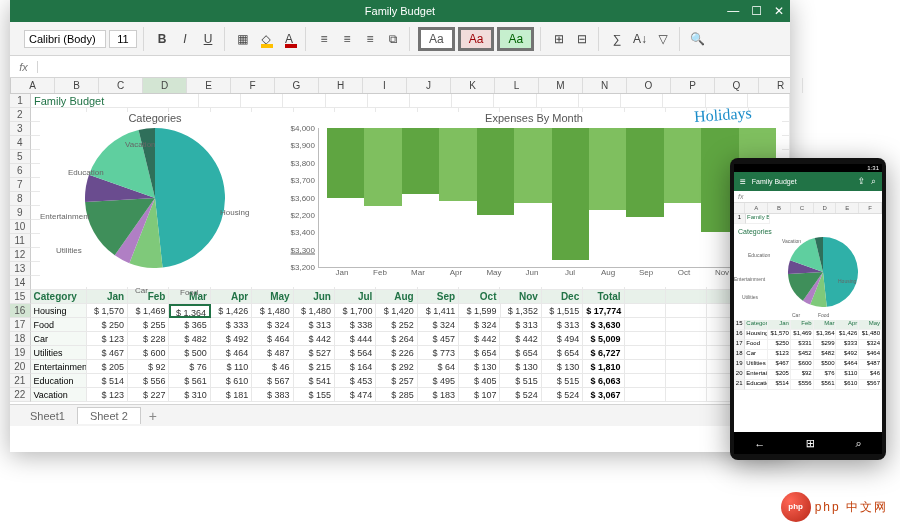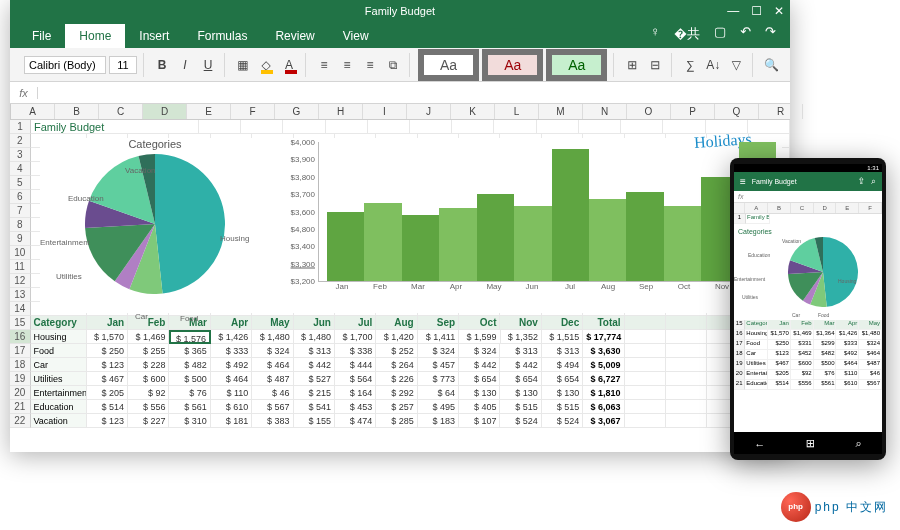--- a/index.html
+++ b/index.html
@@ -12,21 +12,21 @@
   .tab { color:#fff; font-size:12px; padding:5px 14px; cursor:pointer; }
   .tab.active { background:#fff; color:#217346; }
   .tab-right { margin-left:auto; display:flex; gap:14px; color:#fff; font-size:13px; padding-right:6px; padding-bottom:5px; }
   .ribbon { background:#f4f4f4; height:34px; border-bottom:1px solid #d4d4d4; display:flex; align-items:center; padding:0 8px; gap:2px; }
   .rb-group { display:flex; align-items:center; gap:3px; padding:0 6px; border-right:1px solid #d8d8d8; height:24px; }
   .rb-group:last-child { border-right:none; }
   .font-sel { border:1px solid #ccc; background:#fff; font-size:11px; padding:2px 4px; width:82px; }
   .size-sel { border:1px solid #ccc; background:#fff; font-size:11px; padding:2px 4px; width:28px; text-align:center; }
   .rb-btn { width:20px; height:20px; display:flex; align-items:center; justify-content:center; font-size:12px; cursor:pointer; color:#444; }
   .color-square { width:12px; height:4px; display:block; }
-  .cell-style { border:6px solid #737373; padding:2px 16px; font-size:14px; cursor:pointer; }
+  .cell-style { border:3px solid #737373; padding:2px 8px; font-size:12px; cursor:pointer; }
   .cell-style.normal { background:#fff; color:#555; }
   .cell-style.bad { background:#f2dcdb; color:#9c0006; }
   .cell-style.good { background:#c6efce; color:#006100; }
   .fxbar { height:22px; border-bottom:1px solid #d4d4d4; display:flex; align-items:center; font-size:11px; }
   .fxbar .fx { width:28px; text-align:center; font-style:italic; color:#777; border-right:1px solid #d4d4d4; }
   .fxbar input { border:none; flex:1; font-size:11px; padding:0 6px; outline:none; }
   .colhdr { height:16px; display:flex; background:#f4f4f4; border-bottom:1px solid #ccc; }
   .rowhdr-space { width:22px; border-right:1px solid #ccc; }
   .ch { flex:none; width:44px; text-align:center; font-size:10px; color:#444; border-right:1px solid #dcdcdc; line-height:16px; }
   .ch.sel { background:#d3e5d3; }
@@ -43,21 +43,21 @@
   .cell.tot { text-align:right; font-weight:600; font-size:9px; }
   .cell.sel-cell { border:2px solid #217346; }
   .charts { position:absolute; left:30px; top:18px; right:8px; height:175px; display:flex; gap:16px; background:#fff; }
   .pie-wrap { width:230px; position:relative; }
   .pie-title { text-align:center; font-size:11px; color:#555; margin-bottom:4px; }
   .pie-labels { position:absolute; inset:0; }
   .pie-lbl { position:absolute; font-size:8px; color:#666; }
   .bar-wrap { flex:1; position:relative; }
   .bar-title { text-align:center; font-size:11px; color:#555; }
   .ink { position:absolute; right:30px; top:-6px; font-family:cursive; color:#1a8cc9; font-size:16px; transform:rotate(-4deg);}
-  .bar-chart { position:relative; height:140px; margin-top:4px; margin-left:32px; border-left:1px solid #bbb; border-bottom:1px solid #bbb; display:flex; align-items:flex-end; gap:0; padding:0 6px 0 8px; }
+  .bar-chart { position:relative; height:140px; margin-top:4px; margin-left:32px; border-left:1px solid #bbb; border-bottom:1px solid #bbb; display:flex; gap:0; padding:0 6px 0 8px; }
   .y-ticks { position:absolute; left:-32px; top:0; bottom:0; width:30px; font-size:8px; color:#666; }
   .y-tick { position:absolute; right:2px; transform:translateY(-50%); }
   .bar { flex:1; background:#5fa541; }
   .x-labels { display:flex; margin-left:32px; padding:0 6px 0 8px; gap:6px; }
   .x-lbl { flex:1; text-align:center; font-size:8px; color:#666; }
   .sheet-tabs { height:22px; border-top:1px solid #d4d4d4; display:flex; align-items:center; padding:0 8px; font-size:11px; background:#f4f4f4; }
   .st { padding:2px 12px; cursor:pointer; color:#666; }
   .st.active { background:#fff; border:1px solid #ccc; border-bottom:none; }
   .st-add { font-size:14px; color:#888; cursor:pointer; padding:0 8px; }
   
@@ -75,47 +75,32 @@
   .p-row { display:flex; font-size:6px; height:10px; }
   .p-rh { width:12px; background:#f4f4f4; text-align:center; border-right:1px solid #ddd; border-bottom:1px solid #eee; }
   .p-cell { width:24px; border-right:1px solid #f0f0f0; border-bottom:1px solid #f0f0f0; padding:0 1px; overflow:hidden; white-space:nowrap; text-align:right; }
   .p-cell.l { text-align:left; }
   .p-pie-wrap { height:96px; position:relative; padding:4px; }
   .p-pie-title { color:#217346; font-size:7px; }
   .p-nav { height:22px; background:#000; display:flex; align-items:center; justify-content:space-around; color:#fff; font-size:11px; }
   
   .watermark { position:absolute; right:12px; bottom:8px; display:flex; align-items:center; gap:4px; }
   .wm-circle { width:30px; height:30px; border-radius:50%; background:radial-gradient(circle at 30% 30%, #ff6655, #b82818); display:flex; align-items:center; justify-content:center; color:#fff; font-weight:bold; font-size:8px; line-height:1; text-align:center; }
-  .wm-text { font-size:12px; color:#0369a1; letter-spacing:2px; }
+  .wm-text { font-size:12px; color:#c2410c; letter-spacing:2px; }
 </style>
 </head>
 <body>
 
 <div class="app">
   <div class="titlebar">
     <span>Family Budget</span>
     <div class="win-ctrl">
       <span>—</span>
       <span>☐</span>
       <span>✕</span>
-    </div>
-  </div>
-  <div class="tabs">
-    <div class="tab">File</div>
-    <div class="tab active">Home</div>
-    <div class="tab">Insert</div>
-    <div class="tab">Formulas</div>
-    <div class="tab">Review</div>
-    <div class="tab">View</div>
-    <div class="tab-right">
-      <span>♀</span>
-      <span>�共</span>
-      <span>▢</span>
-      <span>↶</span>
-      <span>↷</span>
     </div>
   </div>
   <div class="ribbon">
     <div class="rb-group">
       <div class="font-sel">Calibri (Body)</div>
       <div class="size-sel">11</div>
     </div>
     <div class="rb-group">
       <div class="rb-btn">
           <b>B</b>
@@ -205,28 +190,29 @@
             <div class="pie-lbl" style="left: 140px; top: 176px;">Food</div>
             <div class="pie-lbl" style="left: 95px; top: 174px;">Car</div>
             <div class="pie-lbl" style="left: 16px; top: 134px;">Utilities</div>
             <div class="pie-lbl" style="left: 0px; top: 100px;">Entertainment</div>
             <div class="pie-lbl" style="left: 28px; top: 56px;">Education</div>
             <div class="pie-lbl" style="left: 85px; top: 28px;">Vacation</div>
           </div>
       </div>
       <div class="bar-wrap">
         <div class="ink">Holidays</div>
+        <div class="bar-title">Expenses By Month</div>
         <div class="bar-chart" id="bar-chart">
           <div class="y-ticks" id="y-ticks">
               <div class="y-tick" style="top: 0%;">$4,000</div>
               <div class="y-tick" style="top: 12.5%;">$3,900</div>
               <div class="y-tick" style="top: 25%;">$3,800</div>
               <div class="y-tick" style="top: 37.5%;">$3,700</div>
               <div class="y-tick" style="top: 50%;">$3,600</div>
-              <div class="y-tick" style="top: 62.5%;">$4,800</div>
+              <div class="y-tick" style="top: 62.5%;">$2,200</div>
               <div class="y-tick" style="top: 75%;">$3,400</div>
               <div class="y-tick" style="top: 87.5%; text-decoration: underline;">$3,300</div>
               <div class="y-tick" style="top: 100%;">$3,200</div>
             </div>
         <div class="bar" style="height: 50%; background: rgb(95, 165, 65);"></div>
             <div class="bar" style="height: 56.25%; background: rgb(127, 191, 95);"></div>
             <div class="bar" style="height: 47.5%; background: rgb(95, 165, 65);"></div>
             <div class="bar" style="height: 52.5%; background: rgb(127, 191, 95);"></div>
             <div class="bar" style="height: 62.5%; background: rgb(95, 165, 65);"></div>
             <div class="bar" style="height: 53.75%; background: rgb(127, 191, 95);"></div>
@@ -563,21 +549,21 @@
         <div class="cell hdr"></div>
         <div class="cell hdr"></div>
         <div class="cell hdr"></div>
         <div class="cell hdr"></div>
       </div>
       <div class="row">
         <div class="row-hdr sel">16</div>
         <div class="cell cat" style="width: 60px;">Housing</div>
         <div class="cell data">$ 1,570</div>
         <div class="cell data">$ 1,469</div>
-        <div class="cell data sel-cell">$ 1,576</div>
+        <div class="cell data sel-cell">$ 1,364</div>
         <div class="cell data">$ 1,426</div>
         <div class="cell data">$ 1,480</div>
         <div class="cell data">$ 1,480</div>
         <div class="cell data">$ 1,700</div>
         <div class="cell data">$ 1,420</div>
         <div class="cell data">$ 1,411</div>
         <div class="cell data">$ 1,599</div>
         <div class="cell data">$ 1,352</div>
         <div class="cell data">$ 1,515</div>
         <div class="cell tot">$ 17,774</div>
@@ -706,20 +692,25 @@
         <div class="cell data">$ 107</div>
         <div class="cell data">$ 524</div>
         <div class="cell data">$ 524</div>
         <div class="cell tot">$ 3,067</div>
         <div class="cell"></div>
         <div class="cell"></div>
         <div class="cell"></div>
         <div class="cell"></div>
       </div>
     </div>
+  <div class="sheet-tabs">
+    <div class="st">Sheet1</div>
+    <div class="st active">Sheet 2</div>
+    <div class="st-add">+</div>
+  </div>
 </div>
 
 <div class="phone">
   <div class="phone-screen">
     <div class="p-status"><span>1:31</span></div>
     <div class="p-title">
       <span class="burger">≡</span>
       <span>Family Budget</span>
       <div class="icons">
         <span>⇪</span>

